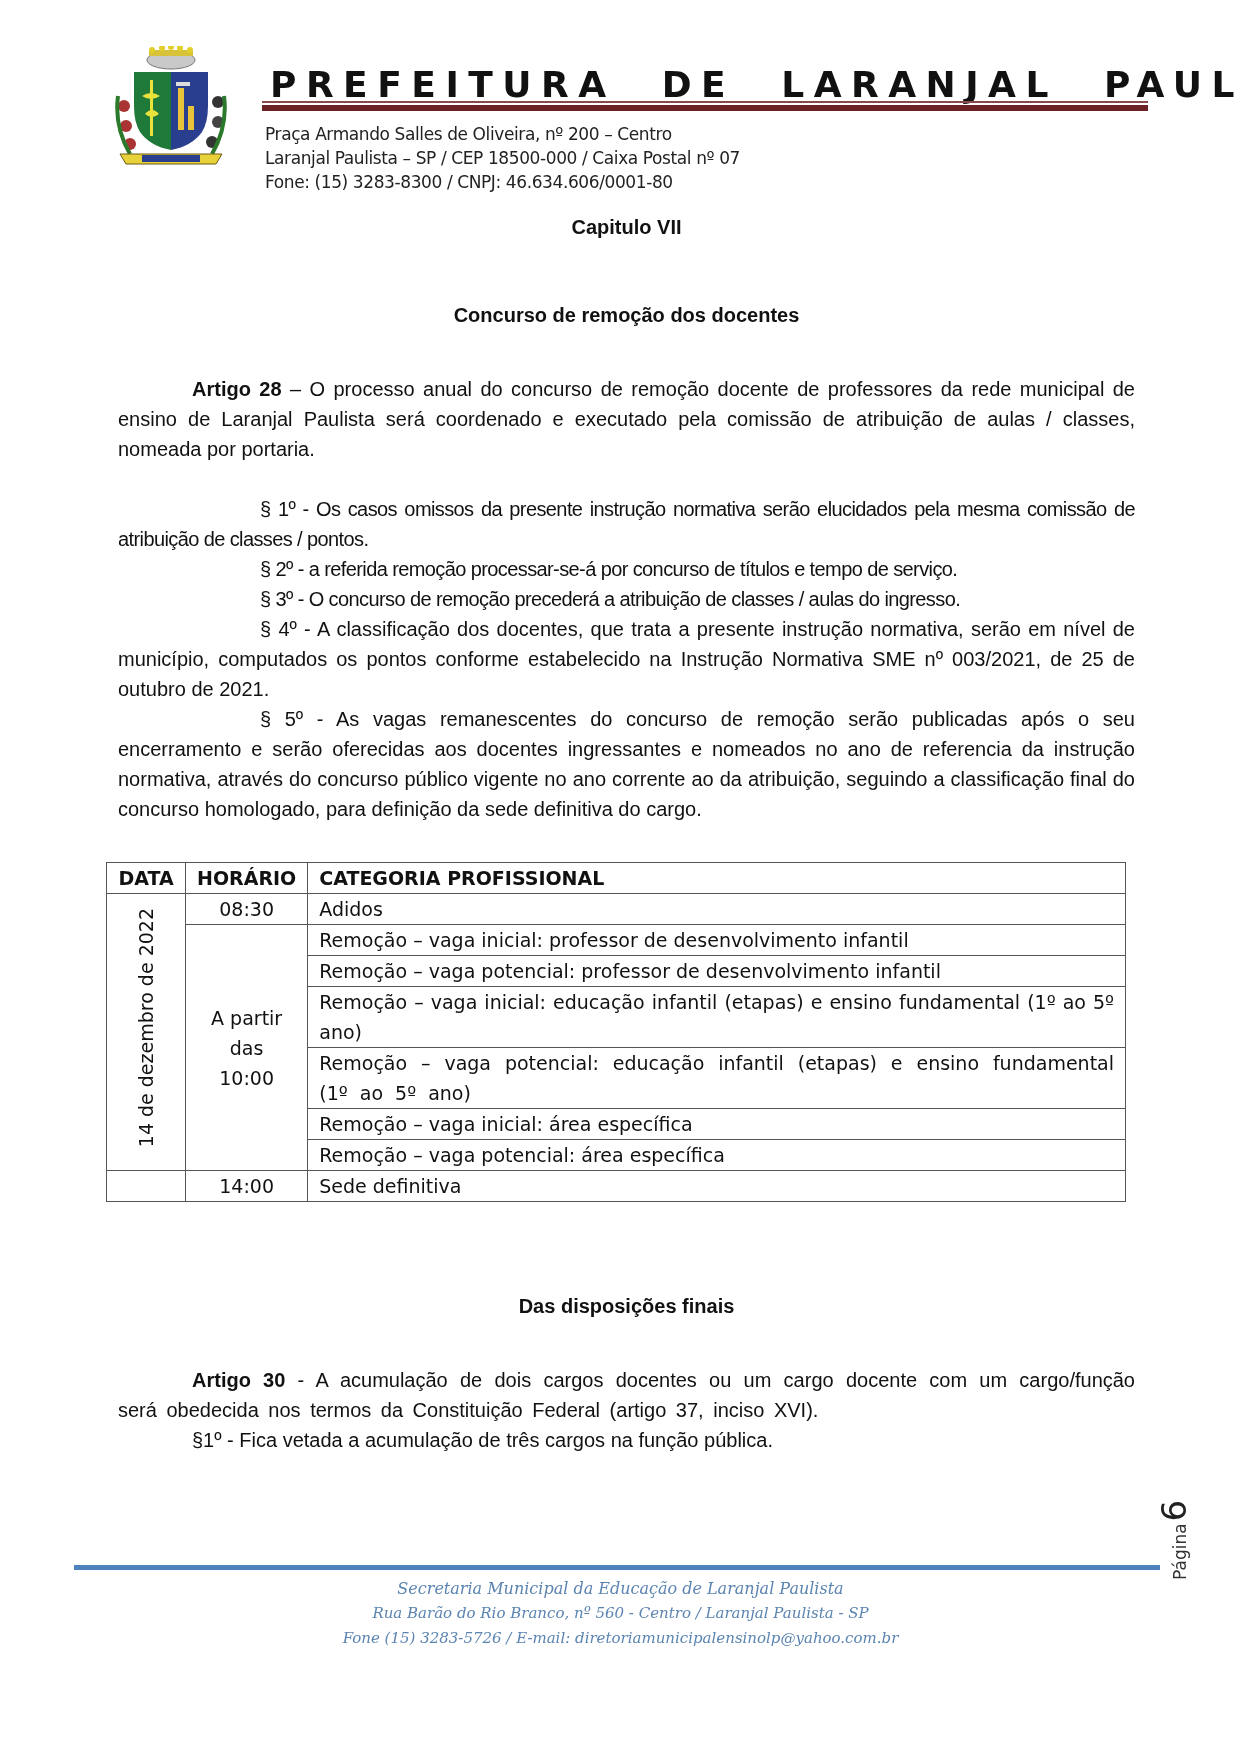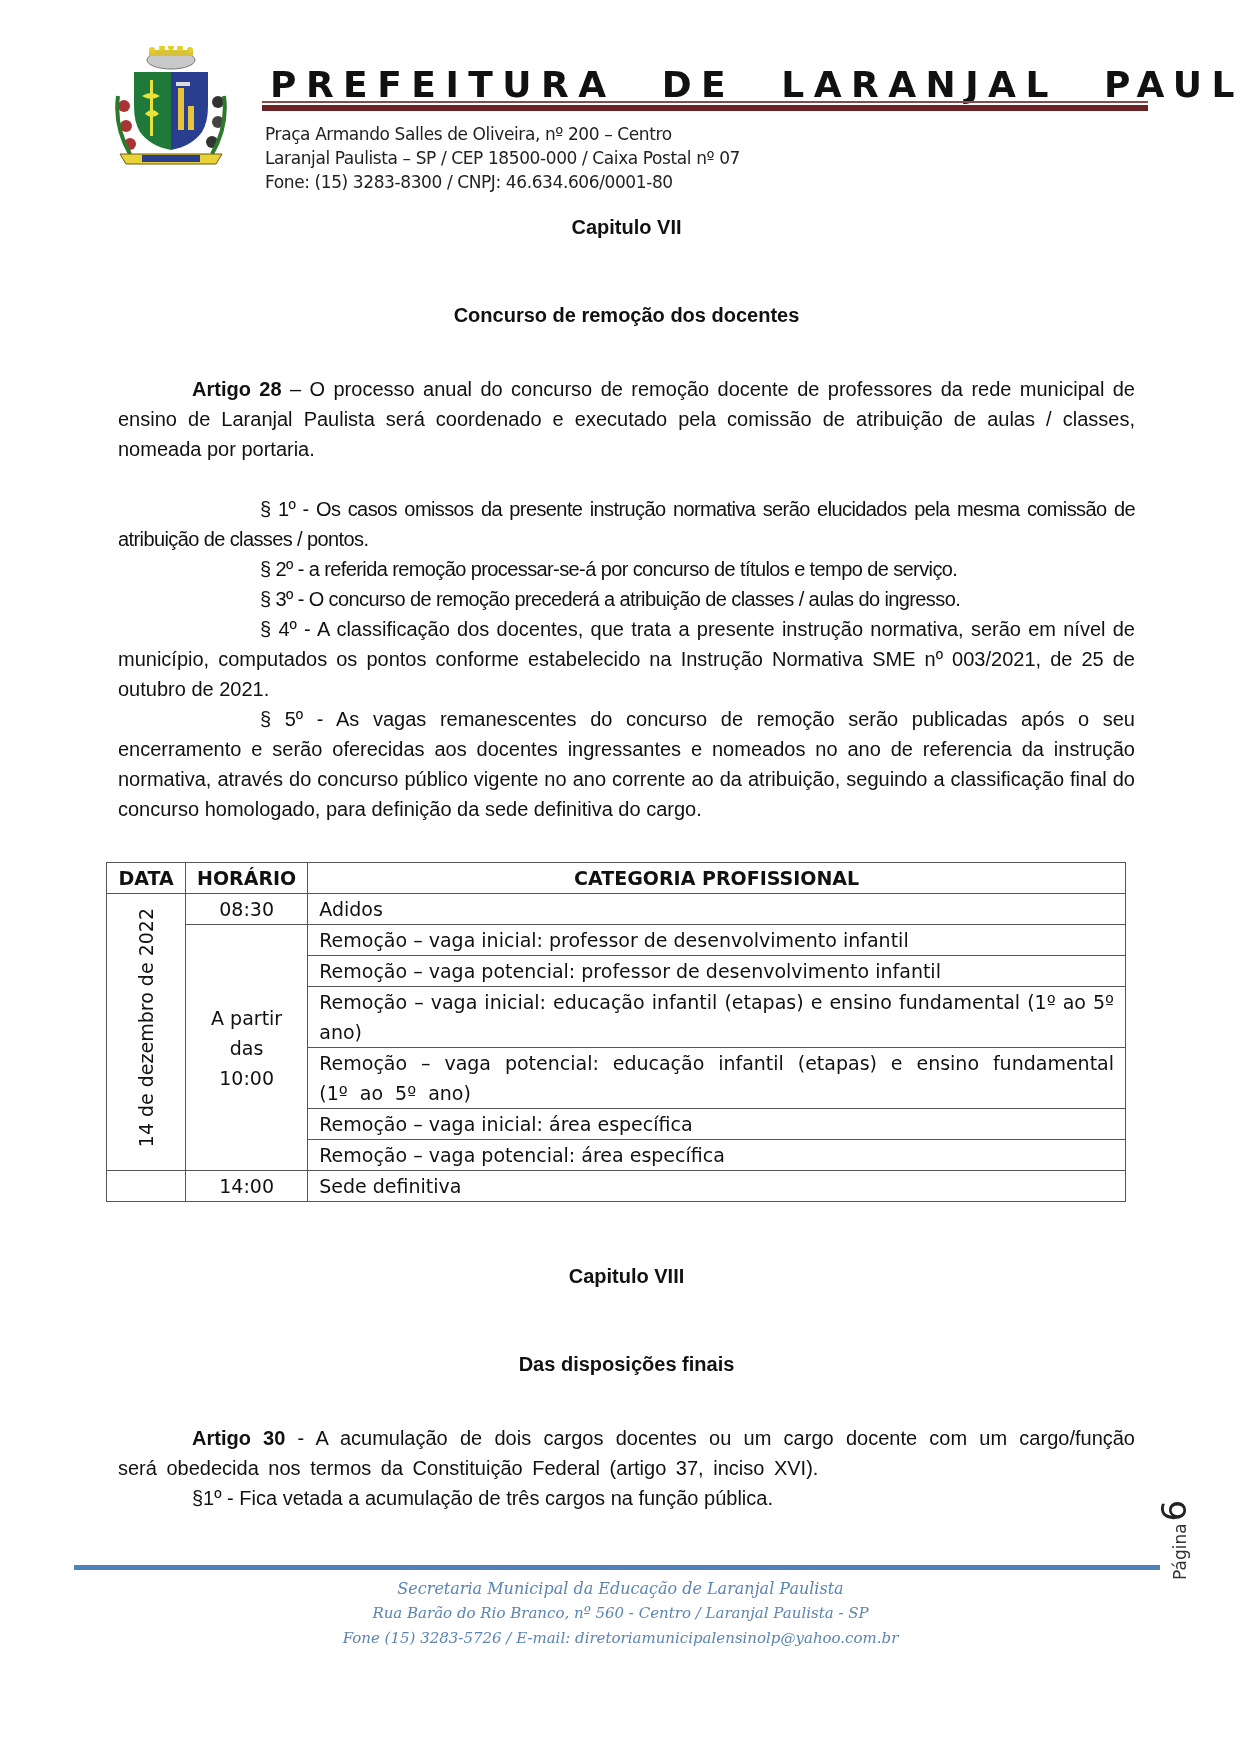--- a/index.html
+++ b/index.html
@@ -19,21 +19,21 @@
     .heading { text-align: center; font-weight: bold; margin: 14px; }
     .p { text-align: justify; margin: 0; }
     .indent1 { text-indent: 74px; }
     .indent2 { text-indent: 142px; }
     .b { font-weight: bold; }
     .narrow { letter-spacing: -0.6px; }
 
     
     table.sched { position: absolute; left: 106px; top: 862px; width: 1020px; border-collapse: collapse; font-family: "DejaVu Sans", sans-serif; font-size: 19px; color: #111; }
     table.sched td, table.sched th { border: 1.5px solid #555; padding: 0 11px; line-height: 30px; vertical-align: top; }
-    table.sched th { font-weight: bold; text-align: center; }
+    table.sched th { font-weight: bold; text-align: left; }
     table.sched th.c, table.sched td.c { text-align: center; }
     table.sched td.mid { vertical-align: middle; text-align: center; }
     .col-date { width: 56px; }
     .col-hora { width: 98px; }
     .vert { writing-mode: vertical-rl; transform: rotate(180deg); white-space: nowrap; display: inline-block; font-size: 19px; }
     td.justify { text-align: justify; }
 
     
     .page-num { position: absolute; left: 1172px; top: 1470px; width: 30px; height: 110px; }
     .page-num span.lbl { position: absolute; left: 0; bottom: 0; transform-origin: left bottom; transform: rotate(-90deg) translate(0, 22px); font-size: 17px; color: #333; white-space: nowrap; font-family: "DejaVu Sans", sans-serif; }
@@ -142,21 +142,20 @@
     </tr>
     <tr>
       <td></td>
       <td class="c">14:00</td>
       <td>Sede definitiva</td>
     </tr>
   </tbody>
     </table>
 
   <div class="content" style="top:1247px">
-    <p class="heading">Capitulo VIII</p>
     <div style="height:30px"></div>
     <p class="heading">Das disposições finais</p>
     <div style="height:30px"></div>
     <p class="p indent1" style="word-spacing:4px"><span class="b">Artigo 30</span><span> - A acumulação de dois cargos docentes ou um cargo docente com um cargo/função será obedecida nos termos da Constituição Federal (artigo 37, inciso XVI).</span></p>
     <p class="p indent1">§1º - Fica vetada a acumulação de três cargos na função pública.</p>
   </div>
 
   <div class="page-num">
     <span class="lbl"><span>Página</span><span class="num">6</span></span>
   </div>

